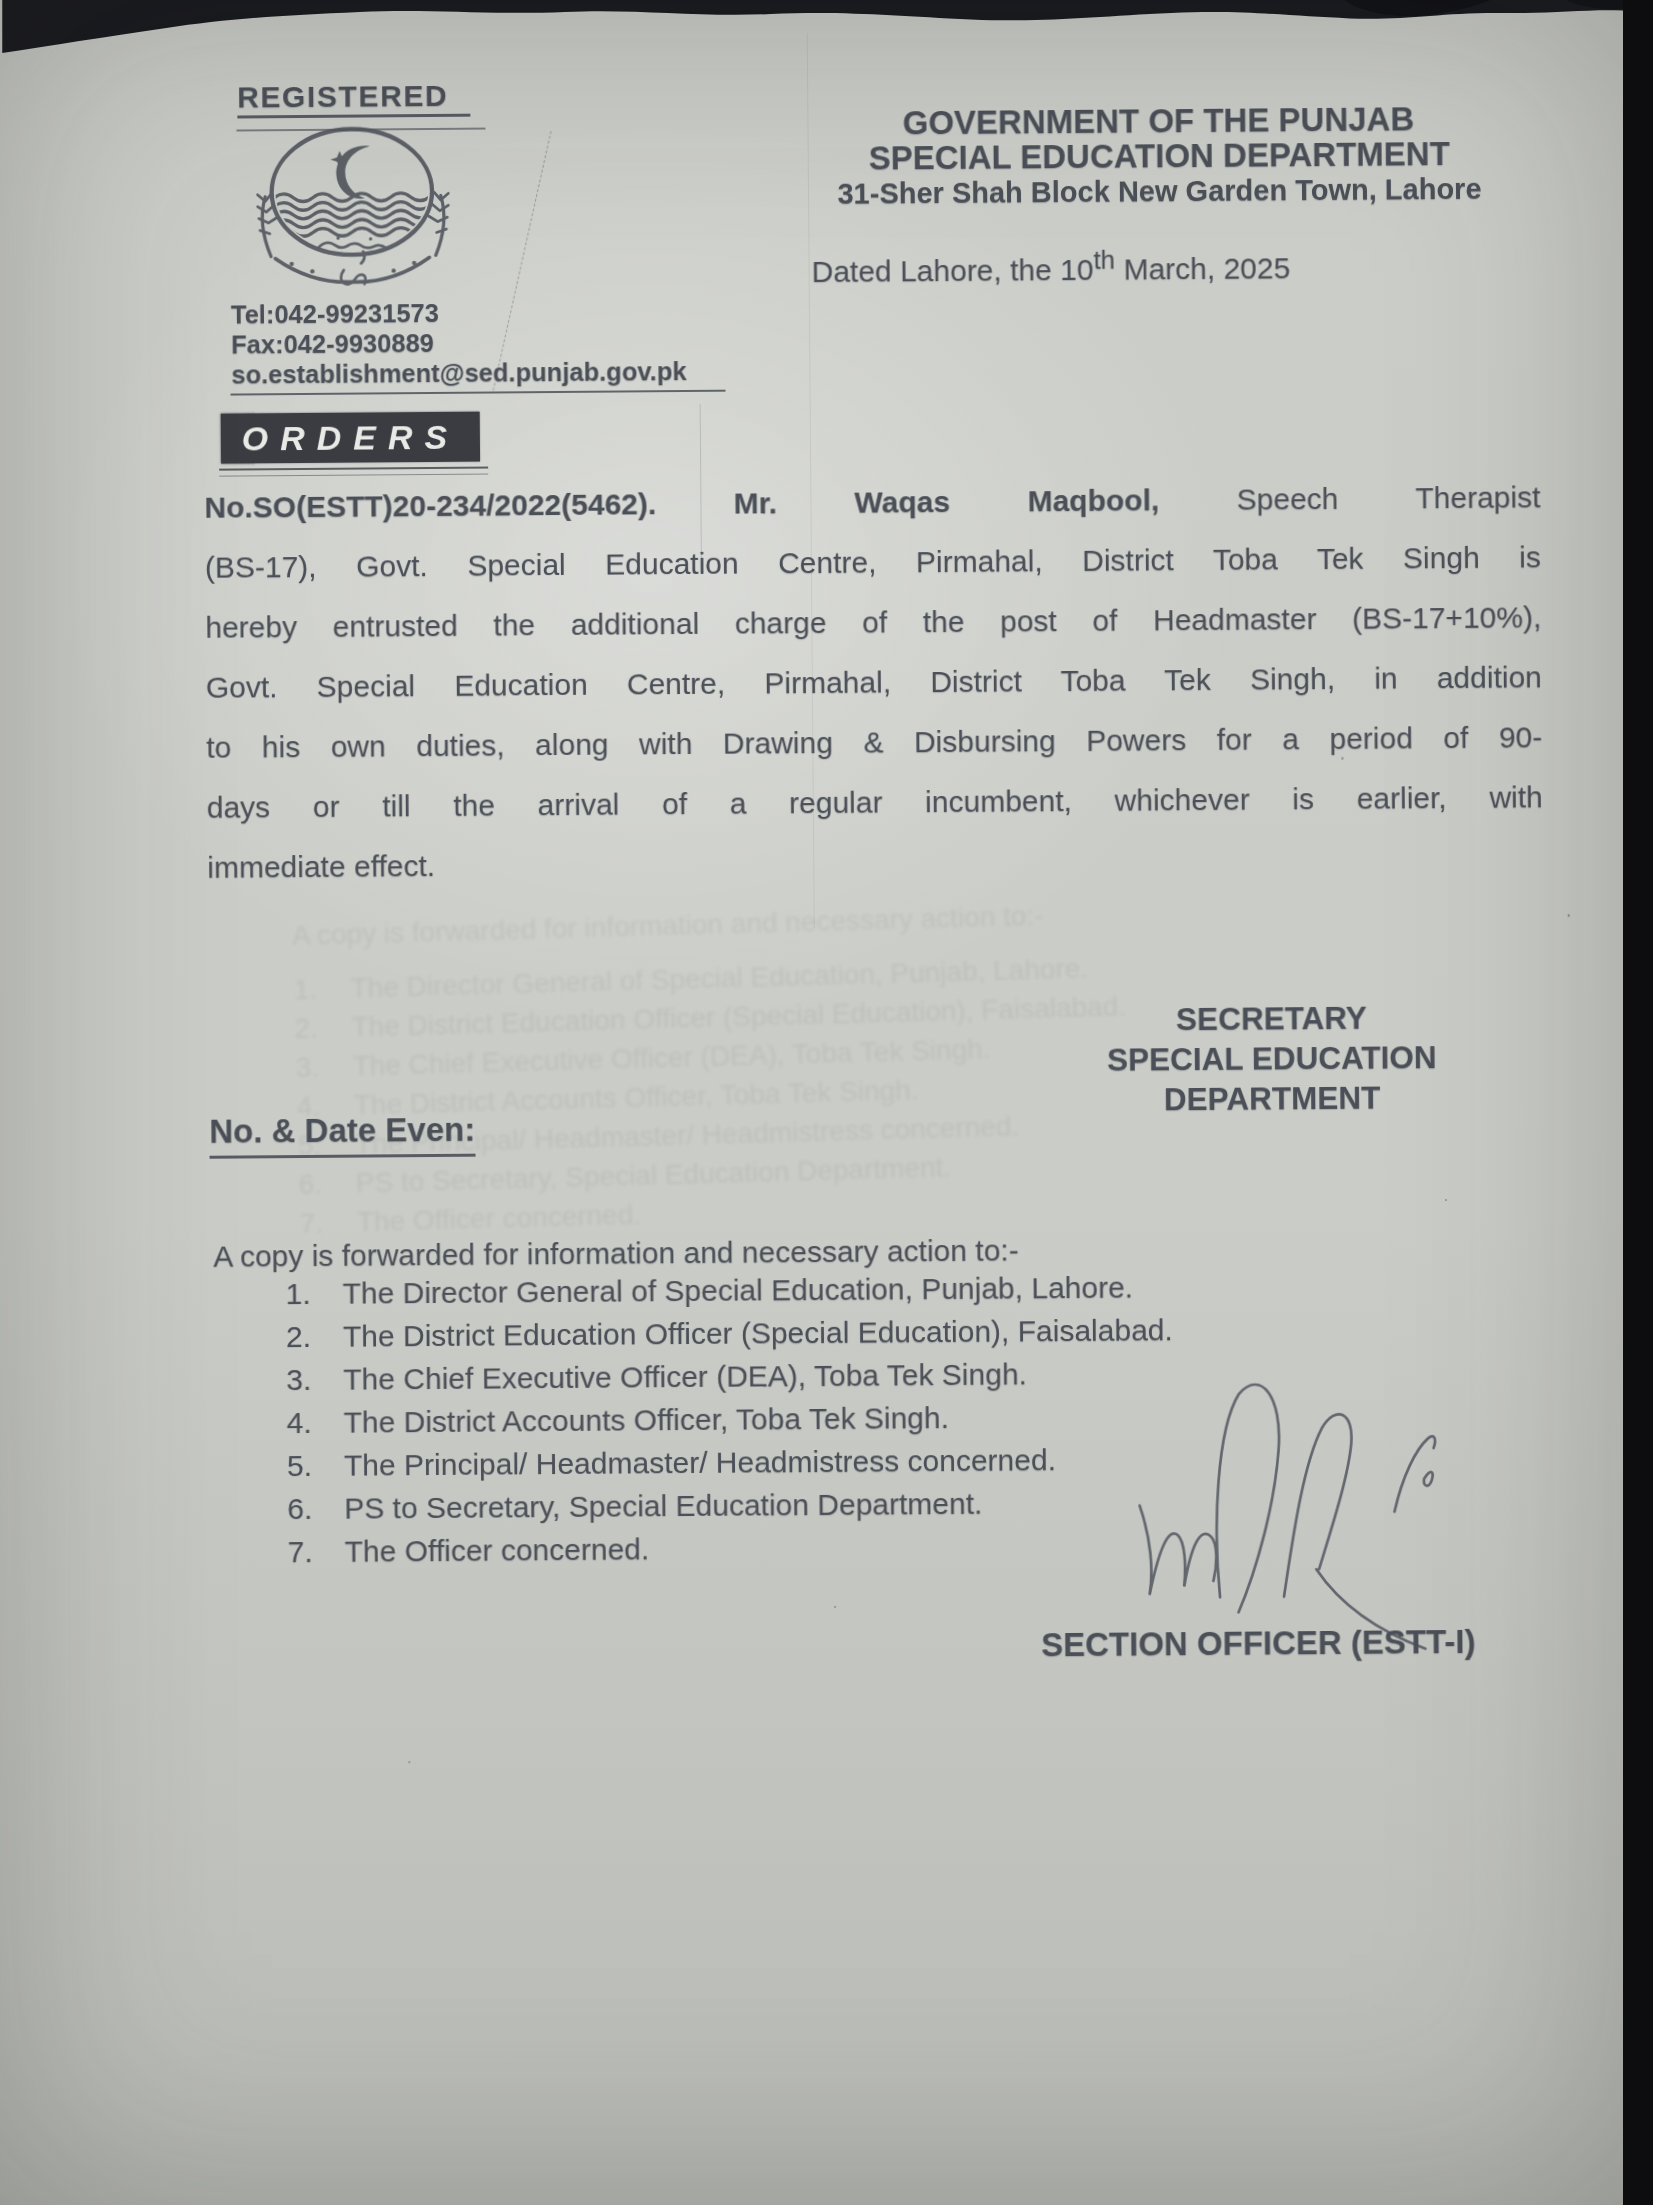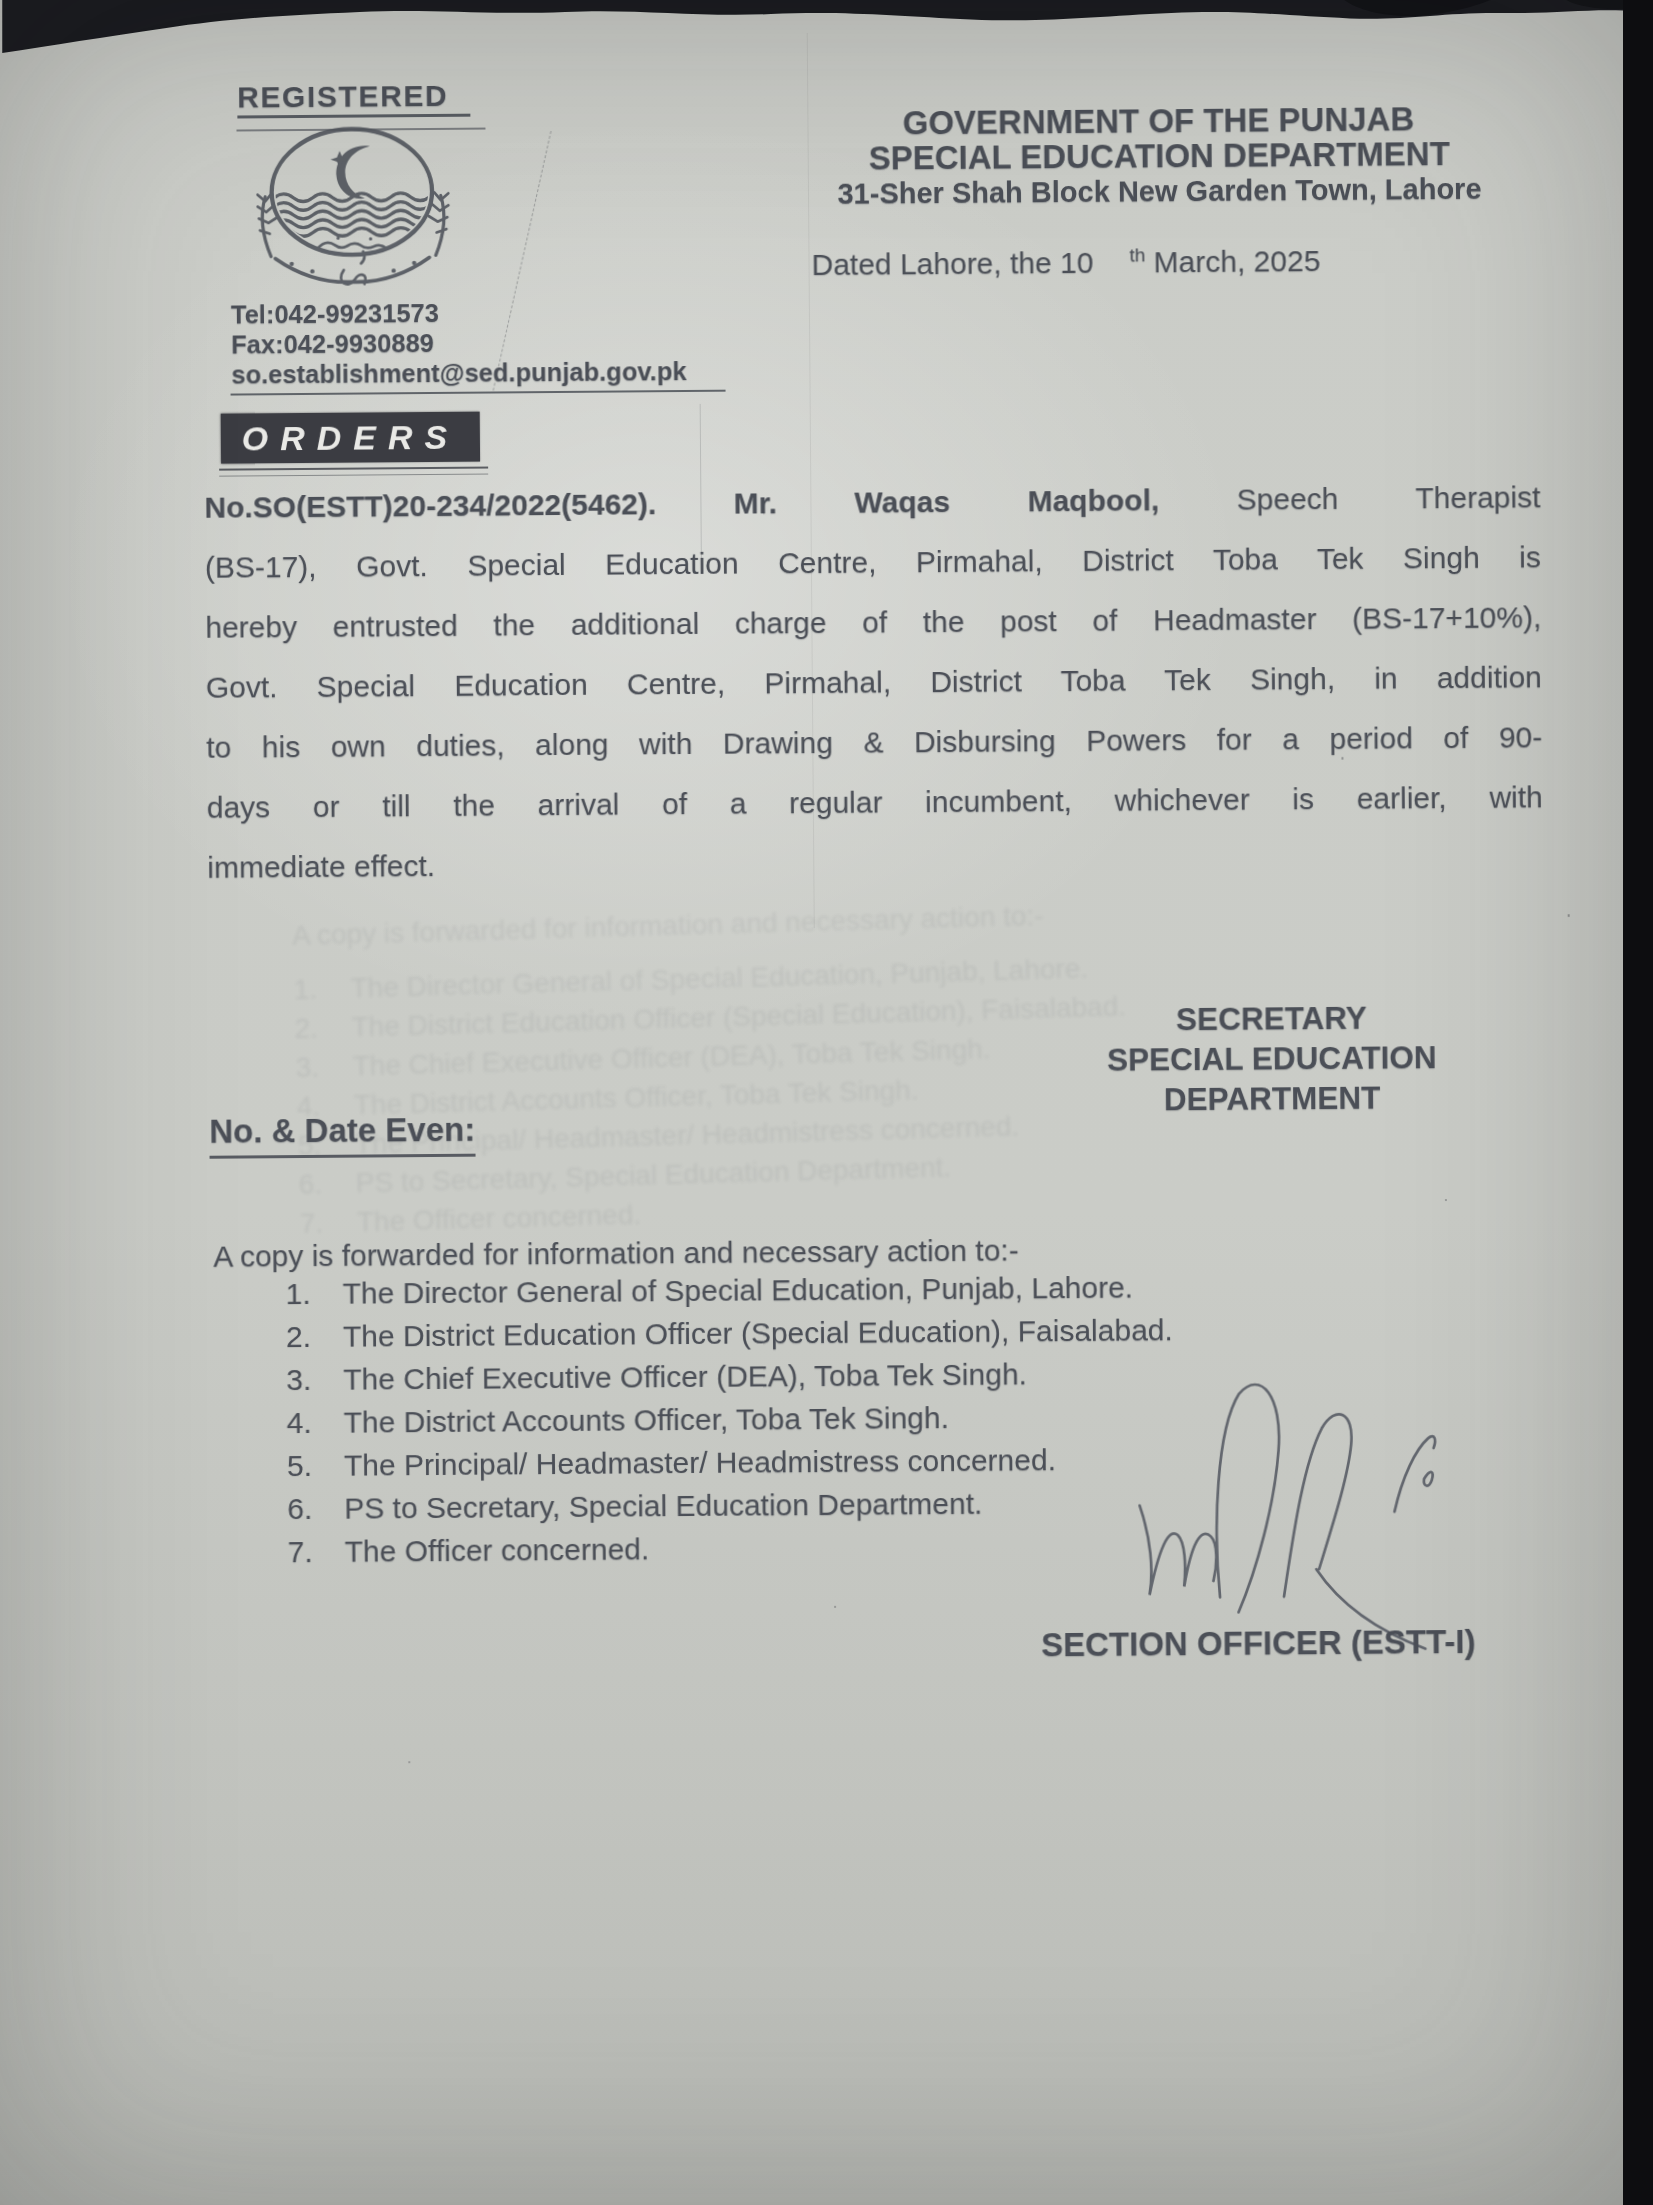--- a/index.html
+++ b/index.html
@@ -19,21 +19,21 @@
   #registered{left:245px;top:76px;font-size:30px;font-weight:bold;letter-spacing:1.6px;}
   #reg-ul1{left:245px;top:111px;width:233px;height:3.3px;background:rgba(68,72,80,.85);}
   #reg-ul2{left:244px;top:125px;width:249px;height:2.2px;background:rgba(68,72,80,.6);}
   #contact{left:237px;top:295px;font-size:25.5px;font-weight:bold;line-height:30px;}
   #email-ul{left:236px;top:389px;width:495px;height:2.2px;background:rgba(68,72,80,.8);}
   
   #hdr1{left:827px;top:105px;width:678px;text-align:center;font-size:33px;font-weight:bold;}
   #hdr2{left:814px;top:140px;width:705px;text-align:center;font-size:33px;font-weight:bold;}
   #hdr3{left:819px;top:178px;width:695px;text-align:center;font-size:29px;font-weight:600;}
   #dateline{left:818px;top:247px;font-size:30px;}
-  #dateline sup{font-size:19px;vertical-align:super;margin-left:36px;}
+  #dateline sup{font-size:26px;vertical-align:super;}
   
   #orders-box{left:226px;top:409px;width:259px;height:50px;line-height:50px;text-align:center;
     background:#3b3c42;color:#e9e9e6;font-size:34px;font-weight:bold;font-style:italic;letter-spacing:12px;
     box-shadow:0 0 2.2px rgba(40,40,46,.8);}
   #orders-ul{left:224px;top:464px;width:269px;height:4.9px;border-top:2.2px solid rgba(60,63,70,.8);border-bottom:1.6px solid rgba(60,63,70,.5);}
   
   #body-lines{left:209px;top:473px;width:1336px;font-size:30px;}
   .bline{height:60px;line-height:60px;text-align:justify;text-align-last:justify;white-space:nowrap;}
   .bline.last{text-align-last:left;}
   .bline .b{font-weight:bold;}

